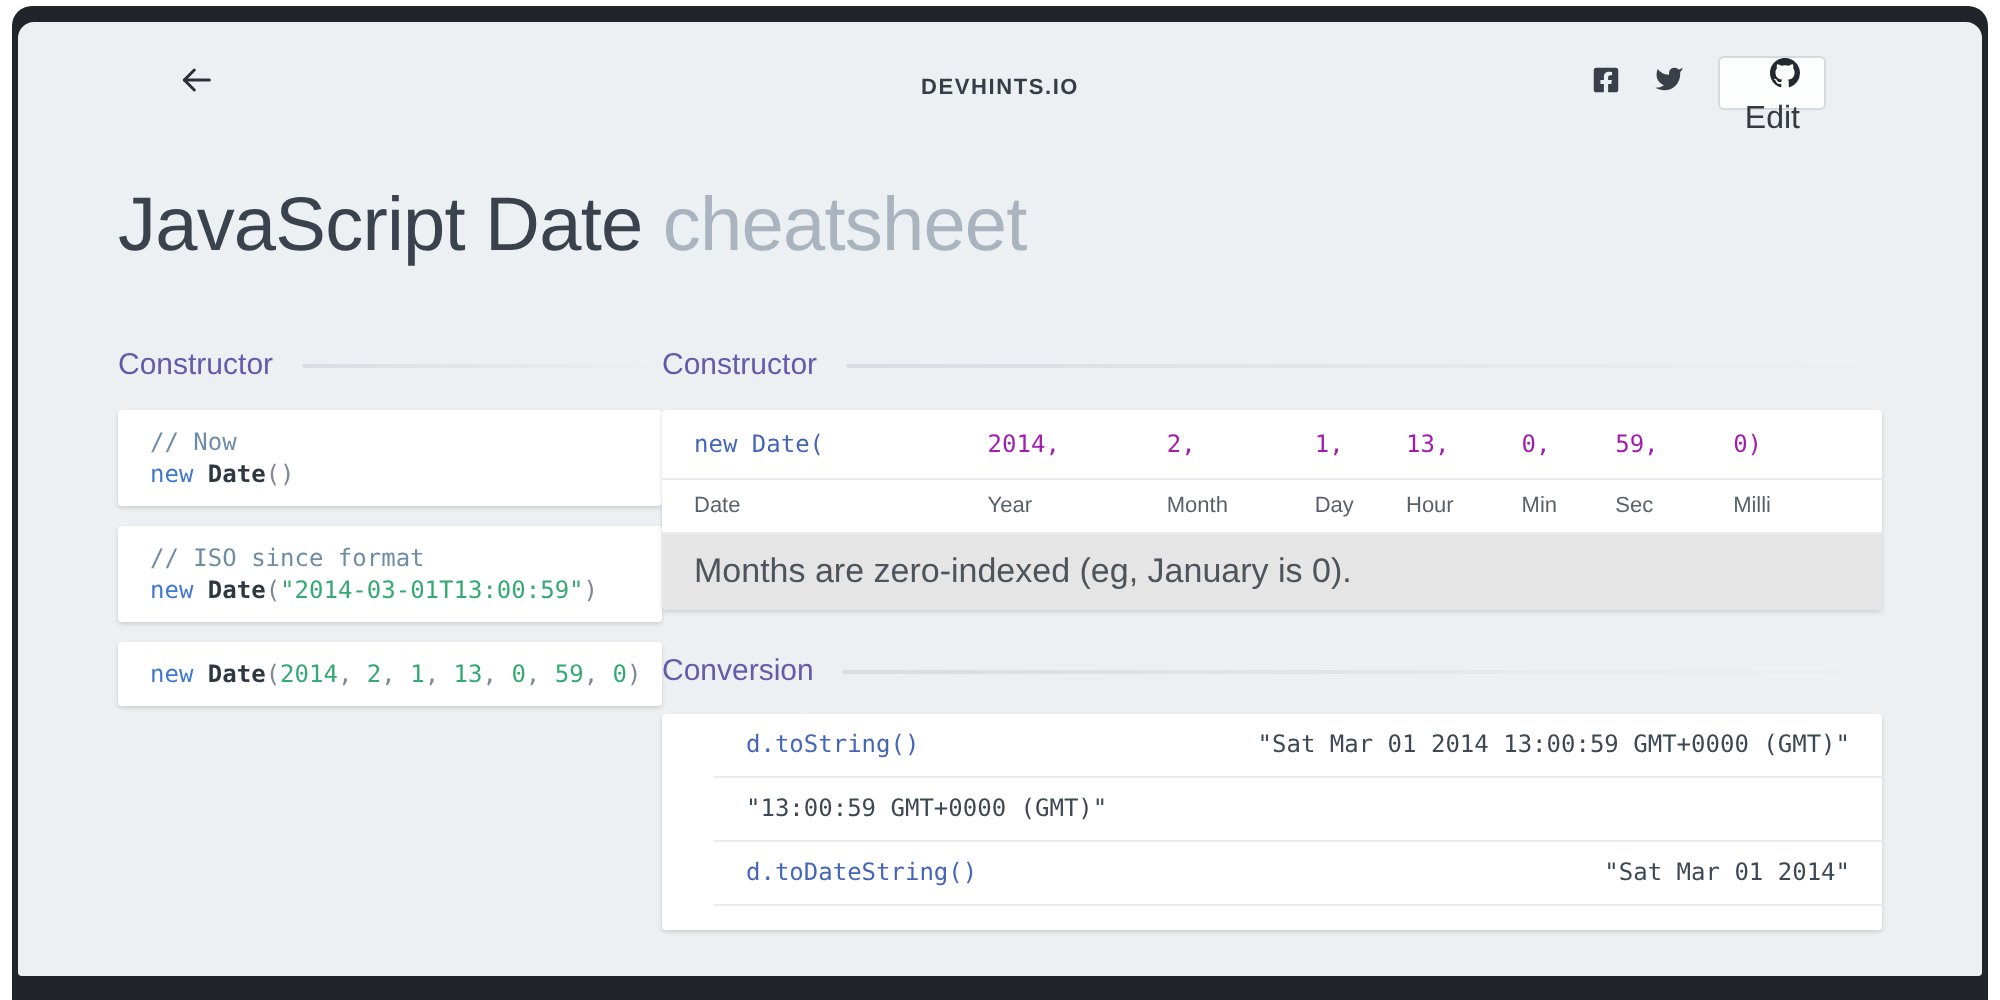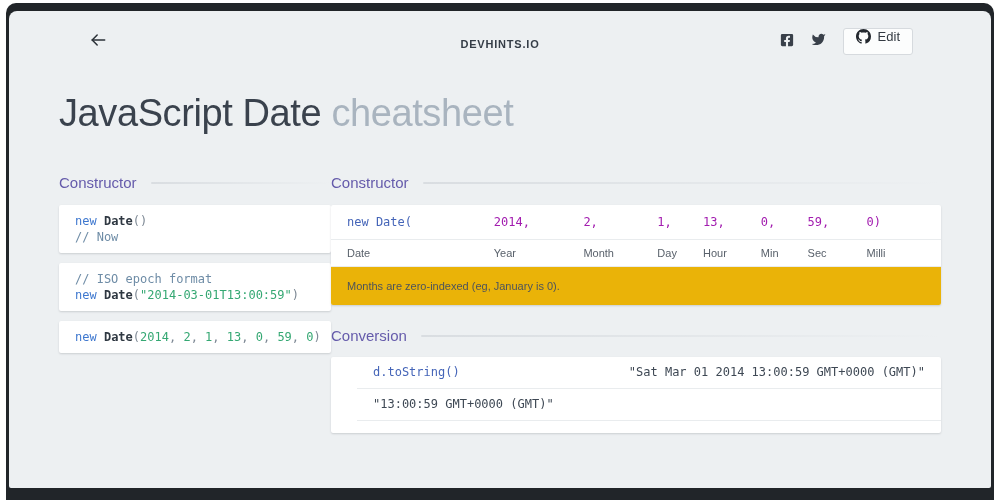--- a/index.html
+++ b/index.html
@@ -8,21 +8,21 @@
 
   .frame{position:absolute;left:6px;top:3px;right:6px;bottom:0;background:var(--frame,#212529);border-radius:10px 10px 0 0;}
   .page{position:absolute;left:3px;right:3px;top:8px;bottom:12px;background:var(--page-bg,#edf0f2);border-radius:8px 8px 2px 2px;overflow:hidden;}
 
   
   .header{display:flex;align-items:center;height:46px;padding:14px 78px 0;position:relative;}
   .back-btn{width:26px;height:24px;display:flex;align-items:center;cursor:pointer;background:none;border:none;padding:0;}
   .brand{position:absolute;left:50%;transform:translateX(-50%);top:27px;font-size:11px;font-weight:bold;letter-spacing:.8px;color:#353d47;text-decoration:none;}
   .header-right{margin-left:auto;display:flex;align-items:center;}
   .icon-btn{display:flex;align-items:center;background:none;border:none;padding:0;margin-left:16px;cursor:pointer;}
-  .edit-btn{display:flex;align-items:flex-start;gap:7px;background:#fcfdfd;border:1px solid #d6dade;border-radius:3px;height:27px;padding:0 12px;font-size:13px;color:#333a42;cursor:pointer;margin-left:16px;}
+  .edit-btn{display:flex;align-items:flex-end;gap:7px;background:#fcfdfd;border:1px solid #d6dade;border-radius:3px;height:27px;padding:0 12px;font-size:16px;color:#333a42;cursor:pointer;margin-left:16px;flex-direction:column;}
 
   
   .title{margin:34px 50px 0;font-size:38px;font-weight:300;color:#3a424d;letter-spacing:-.4px;line-height:44px;}
   .title .suffix{color:#a9b4bf;}
 
   
   .columns{display:flex;padding:0 50px;margin-top:40px;align-items:flex-start;}
   .col-left{width:272px;flex:none;}
   .col-right{flex:1;min-width:0;}
 
@@ -41,21 +41,21 @@
   .seg-punct{color:var(--punctuation,#7d8894);}
   .seg-num,.seg-str{color:var(--string-number,#35a873);}
 
   
   .trow{display:grid;grid-template-columns:25.4% 15.5% 12.8% 7.9% 10% 8.1% 10.2% auto;}
   .code-row{padding:9px 16px;margin-top:12px;}
   .tcell{font-family:"DejaVu Sans Mono",monospace;font-size:12px;line-height:16px;color:#a21caf;white-space:pre;}
   .tcell.first{color:var(--code-blue,#4565b8);}
   .label-row{padding:6px 16px;border-top:1px solid #e9ecee;}
   .lcell{font-size:11px;line-height:14px;color:#59616b;}
-  .note-row{padding:11px 16px;background:#eab308;border-top:1px solid #e9ecee;font-size:11px;line-height:16px;color:#4d545c;border-radius:0 0 2px 2px;}
+  .note-row{padding:11px 16px;background:#e5e5e5;border-top:1px solid #e9ecee;font-size:17px;line-height:16px;color:#4d545c;border-radius:0 0 2px 2px;}
 
   
   .conv-h{margin:23px 0 13px;}
   .conv-row{display:flex;justify-content:space-between;align-items:center;padding:6px 16px;border-top:1px solid #e9ecee;margin-left:26px;}
   .conv-row:first-child{border-top:none;}
   .conv-code{font-family:"DejaVu Sans Mono",monospace;font-size:12px;line-height:19px;color:var(--code-blue,#4565b8);white-space:pre;}
   .conv-result{font-family:"DejaVu Sans Mono",monospace;font-size:12px;line-height:19px;color:#3e4854;white-space:pre;text-align:right;}
 </style>
 </head>
 <body>
@@ -105,25 +105,25 @@
 
     <div class="columns">
 
       <div class="col-left">
         <div class="section-h">
           <span class="txt">Constructor</span>
           <span class="rule"></span>
         </div>
         <div id="left-cards">
             <div class="card code-card">
+              <div class="code-line seg-comment">// Now</div>
               <div class="code-line"><span class="seg-kw">new </span><span class="seg-fn">Date</span><span class="seg-punct">()</span></div>
-              <div class="code-line seg-comment">// Now</div>
             </div>
             <div class="card code-card">
-              <div class="code-line seg-comment">// ISO epoch format</div>
+              <div class="code-line seg-comment">// ISO since format</div>
               <div class="code-line"><span class="seg-kw">new </span><span class="seg-fn">Date</span><span class="seg-punct">(</span><span class="seg-str">"2014-03-01T13:00:59"</span><span class="seg-punct">)</span></div>
             </div>
             <div class="card code-card">
               <div class="code-line"><span class="seg-kw">new </span><span class="seg-fn">Date</span><span class="seg-punct">(</span><span class="seg-num">2014</span><span class="seg-punct">, </span><span class="seg-num">2</span><span class="seg-punct">, </span><span class="seg-num">1</span><span class="seg-punct">, </span><span class="seg-num">13</span><span class="seg-punct">, </span><span class="seg-num">0</span><span class="seg-punct">, </span><span class="seg-num">59</span><span class="seg-punct">, </span><span class="seg-num">0</span><span class="seg-punct">)</span></div>
             </div>
           </div>
       </div>
 
       <div class="col-right">
         <div class="section-h">
@@ -161,19 +161,23 @@
         </div>
 
         <div class="card" id="conv-card">
             <div class="conv-row">
               <span class="conv-code">d.toString()</span>
               <span class="conv-result">"Sat Mar 01 2014 13:00:59 GMT+0000 (GMT)"</span>
             </div>
             <div class="conv-row">
               <span class="conv-result">"13:00:59 GMT+0000 (GMT)"</span>
             </div>
+            <div class="conv-row">
+              <span class="conv-code">d.toDateString()</span>
+              <span class="conv-result">"Sat Mar 01 2014"</span>
+            </div>
             <div class="conv-row"></div>
           </div>
       </div>
 
     </div>
   </div>
 </div>
 
 </body></html>

